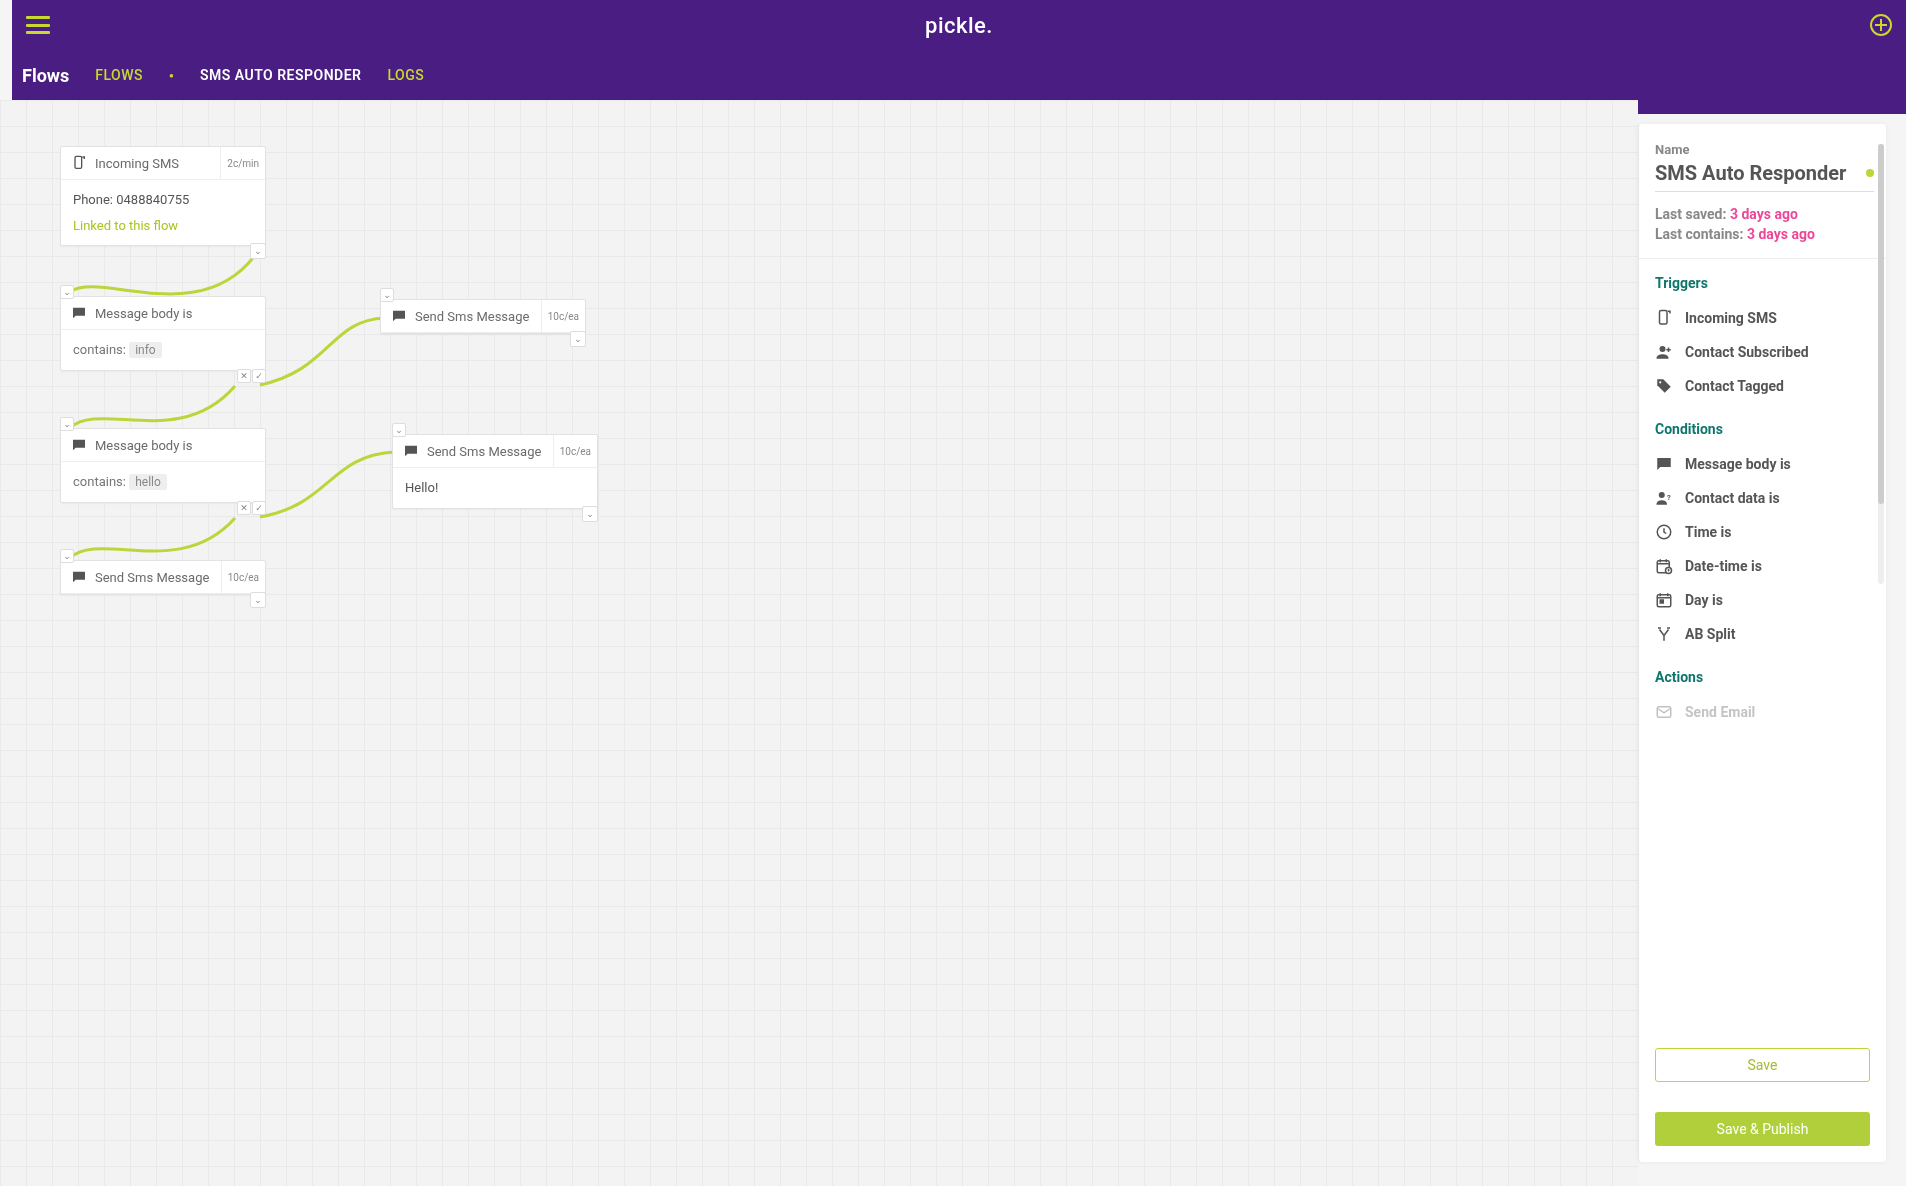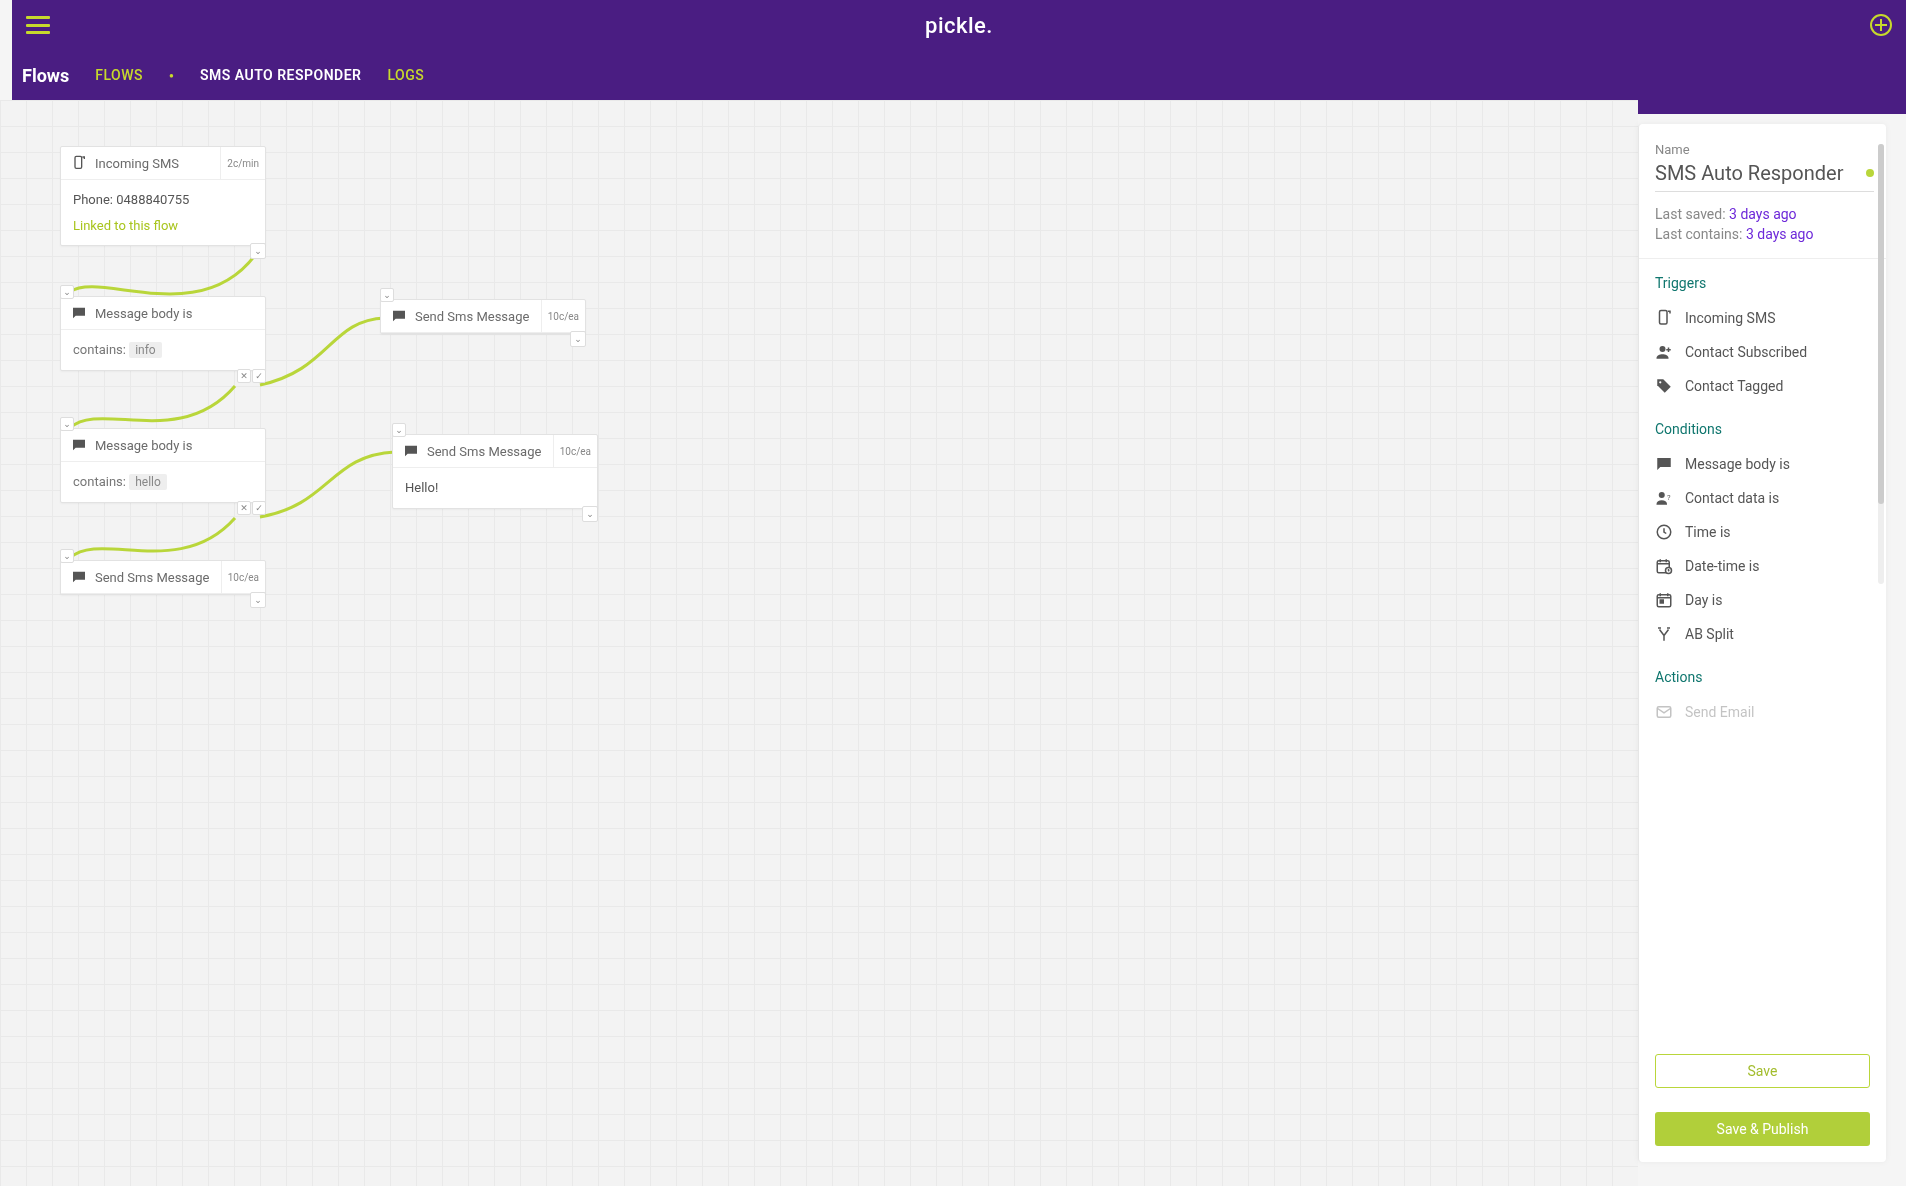--- a/index.html
+++ b/index.html
@@ -142,53 +142,54 @@
     margin: 24px 20px 24px 0;
     border-radius: 4px;
     box-shadow: 0 0 6px rgba(0,0,0,.05);
     position: relative;
   }
   .panel-inner {
     padding: 18px 12px 0 16px;
     flex: 1;
     overflow: hidden;
     position: relative;
+    font-weight: bold;
   }
   .panel .field-label { font-size: 13px; color: #888; margin-bottom: 4px; }
   .panel .flow-name {
     font-size: 20px; color: #555; padding-bottom: 6px;
     border-bottom: 1px solid #ddd;
     display: flex; align-items: center; justify-content: space-between;
   }
   .status-dot { width: 8px; height: 8px; border-radius: 50%; background: #b9d63a; }
 
   .panel .meta { margin-top: 14px; font-size: 14px; color: #666; }
   .panel .meta-row { margin-bottom: 4px; }
   .panel .meta-row .k { color: #888; }
-  .panel .meta-row .v { color: #6d28d9; }
+  .panel .meta-row .v { color: #ec4899; }
 
   .panel hr { border: none; border-top: 1px solid #eee; margin: 16px -16px; }
 
   .panel .group-title { font-size: 14px; color: #0f766e; margin: 0 0 10px; }
   .panel .item {
     display: flex; align-items: center; gap: 12px;
     padding: 8px 0; color: #555; font-size: 14px;
     cursor: grab;
   }
   .panel .item .ic { width: 18px; height: 18px; color: #555; }
 
   .panel-scroll-fade {
     position: absolute; left:0; right:0; bottom:0; height: 24px;
     background: linear-gradient(to bottom, rgba(255,255,255,0), #fff);
     pointer-events: none;
   }
 
   .panel-buttons {
     padding: 12px 16px 16px;
-    display: flex; flex-direction: column; gap: 4px;
+    display: flex; flex-direction: column; gap: 10px;
   }
   .btn {
     height: 34px; border-radius: 3px; font-size: 14px; cursor: pointer;
     display: flex; align-items: center; justify-content: center;
     border: 1px solid transparent;
   }
   .btn-outline { border-color: #b9d63a; color: #a3bd2e; background: #fff; }
   .btn-solid   { background: #b1cf3a; color: #fff; margin-top: 20px; }
 
   

